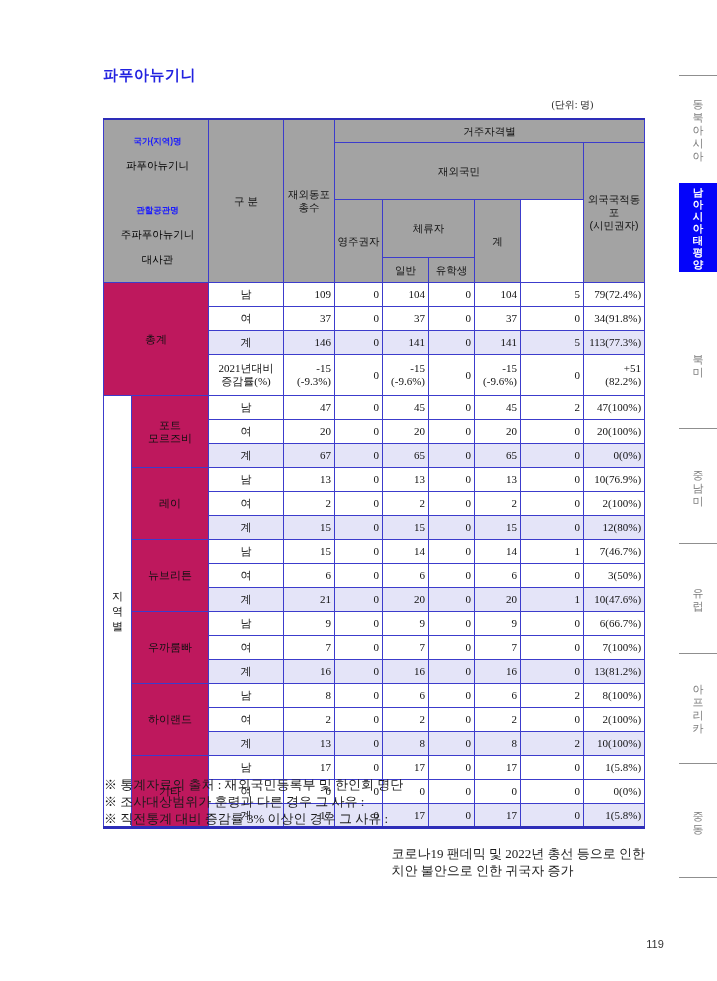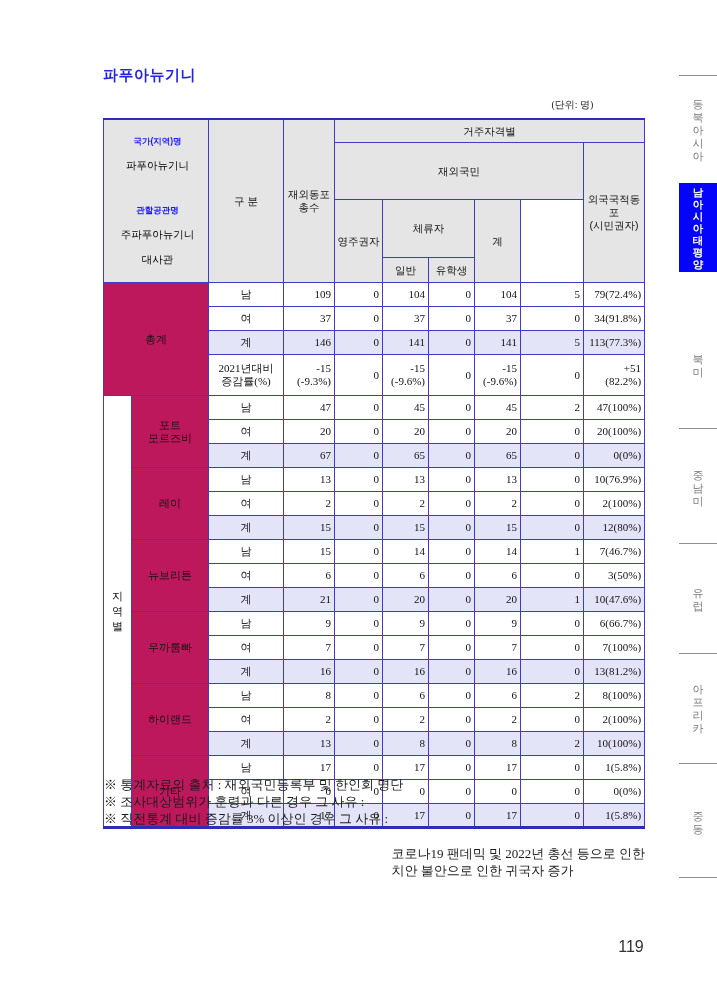--- a/index.html
+++ b/index.html
@@ -11,21 +11,21 @@
              color:#2222e0;letter-spacing:0.5px;}
   .unit-note{position:absolute;left:500px;top:98px;width:145px;text-align:center;
              font-size:10px;color:#222;font-family:"Liberation Serif",serif;}
 
   
   .stat-table{position:absolute;left:103px;top:118px;width:541px;border-collapse:collapse;
               table-layout:fixed;border-top:2px solid #2d2db8;border-bottom:3px solid #2d2db8;
               border-left:1px solid #3c3ccc;border-right:1px solid #3c3ccc;}
   .stat-table th,.stat-table td{border:1px solid #3c3ccc;padding:0;margin:0;
               white-space:pre-line;vertical-align:middle;overflow:hidden;}
-  .stat-table thead th{background:#e5e5e5;font-family:"Liberation Sans",sans-serif;
+  .stat-table thead th{background:#a3a3a3;font-family:"Liberation Sans",sans-serif;
               font-size:10.5px;font-weight:normal;color:#111;text-align:center;line-height:12px;}
   .stat-table tbody tr{height:24px;}
   .stat-table tbody tr.tall{height:41px;}
   .stat-table tbody td{font-family:"Liberation Serif",serif;font-size:11px;color:#111;
               line-height:13px;}
   .stat-table tbody tr.shaded td{background:#e4e4f8;}
   .info-cell{text-align:left;padding:4px 4px 4px 7px !important;vertical-align:top !important;}
   .info-label{display:block;color:#1a1aff;font-weight:bold;font-size:8.5px;line-height:11px;}
   .info-value{display:block;color:#000;font-size:10.5px;line-height:13px;}
   .sp{display:block;height:9px;}
@@ -37,22 +37,22 @@
 
   
   .footnotes{position:absolute;left:104px;top:776px;width:545px;
              font-family:Liberation Serif, serif;font-size:13px;color:#1a1a1a;line-height:17px;}
   .fn{display:block;}
   .fn-flex{display:flex;}
   .fn-prefix{white-space:pre;}
   .fn-value{flex:1;margin-top:35px;}
 
   
-  .page-number{position:absolute;left:606px;top:938px;width:50px;text-align:center;
-               font-size:16px;color:#333;}
+  .page-number{position:absolute;left:630px;top:938px;width:50px;text-align:center;
+               font-size:11px;color:#333;}
 
   
   .side-line{position:absolute;left:679px;width:38px;height:1px;background:#8f8f8f;}
   .side-tab{position:absolute;left:679px;width:38px;display:flex;align-items:center;
             justify-content:center;text-align:center;color:#7a7a7a;font-size:11px;line-height:13px;}
   .side-tab.active{background:#0404fa;color:#ffffff;font-weight:bold;font-size:10.5px;line-height:12px;}
   .vtext{white-space:pre-line;}
 </style>
 </head>
 <body>

